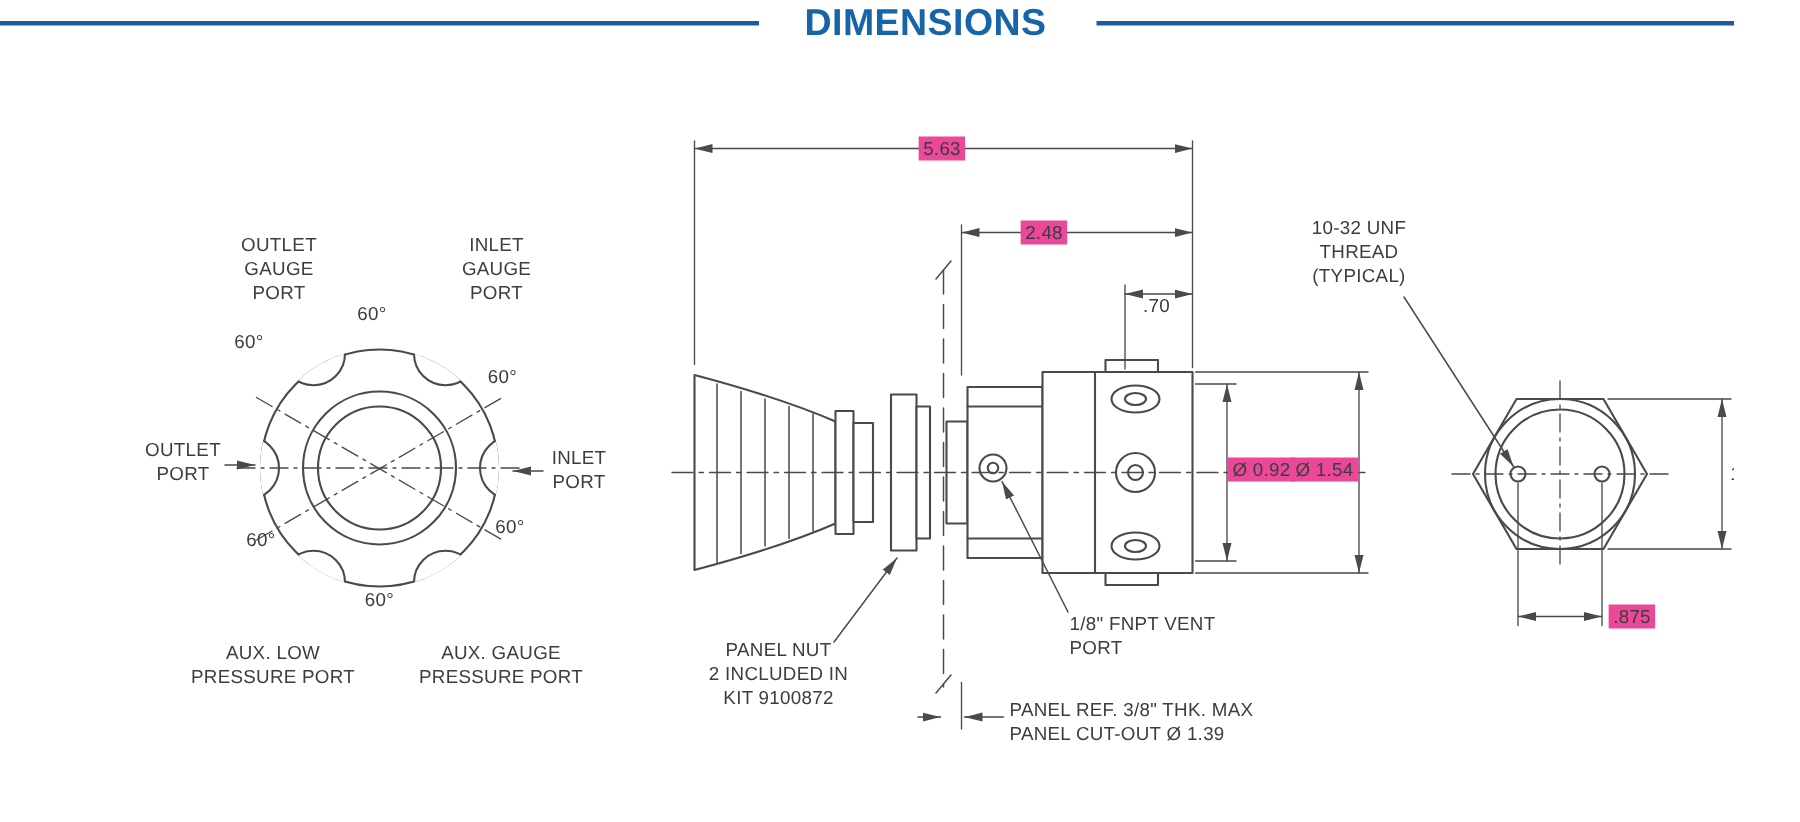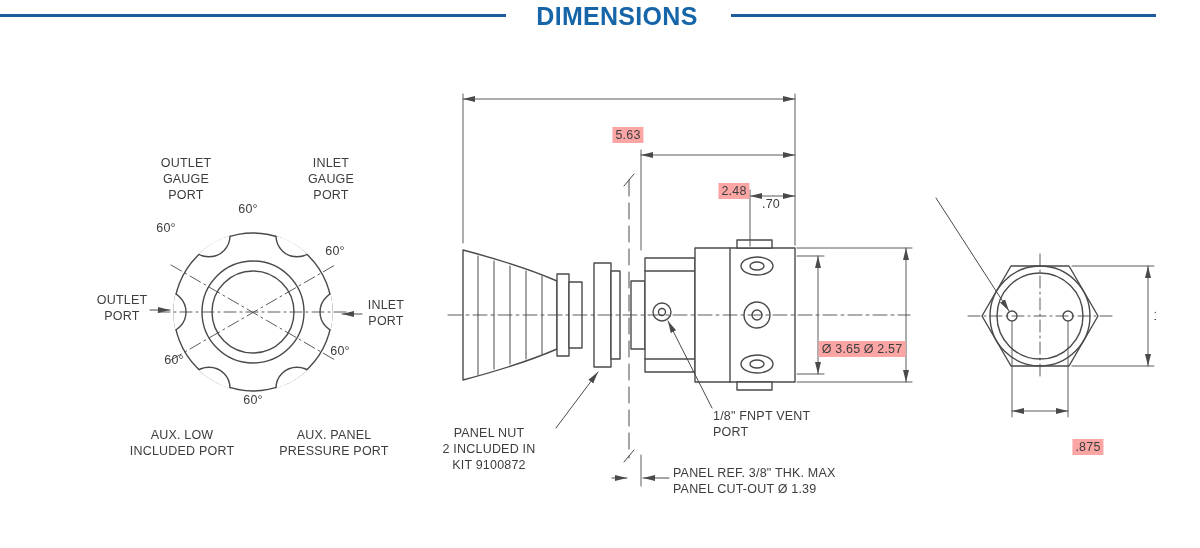--- a/index.html
+++ b/index.html
@@ -5,21 +5,21 @@
   html,body{margin:0;padding:0;background:#fff;}
   .stage{position:relative;width:1156px;height:548px;background:#fff;overflow:hidden;
          font-family:"Liberation Sans",sans-serif;}
   .hdr-line{position:absolute;top:14px;height:3px;background:#1c5c9c;}
   .hdr-title{position:absolute;left:617px;top:16px;transform:translate(-50%,-50%);
              font-weight:bold;font-size:25px;color:#1565a8;letter-spacing:.3px;}
   .lbl{position:absolute;transform:translate(-50%,-50%);
        font-size:12.5px;line-height:1.28;color:#3d3d3d;
        white-space:pre-line;text-align:center;letter-spacing:.2px;}
   .lbl.left{transform:translate(0,-50%);text-align:left;}
-  .bg{background:#fca5a5;padding:0 3px;margin-top:36px;}
+  .bg{background:#ec4899;padding:0 3px;}
   svg{position:absolute;left:0;top:0;}
 </style>
 </head>
 <body>
 
 <div class="stage">
 
   <div class="hdr-line" style="left:0;width:506px"></div>
   <div class="hdr-title">DIMENSIONS</div>
   <div class="hdr-line" style="left:731px;width:469px"></div>
@@ -153,33 +153,36 @@
   <div class="lbl" style="left:166px;top:228px">60°</div>
   <div class="lbl" style="left:335px;top:251px">60°</div>
   <div class="lbl" style="left:174px;top:360px">60°</div>
   <div class="lbl" style="left:340px;top:351px">60°</div>
   <div class="lbl" style="left:253px;top:400px">60°</div>
   <div class="lbl" style="left:122px;top:308px">OUTLET
 PORT</div>
   <div class="lbl" style="left:386px;top:313px">INLET
 PORT</div>
   <div class="lbl" style="left:182px;top:443px">AUX. LOW
-INCLUDED PORT</div>
-  <div class="lbl" style="left:334px;top:443px">AUX. PANEL
+PRESSURE PORT</div>
+  <div class="lbl" style="left:334px;top:443px">AUX. GAUGE
 PRESSURE PORT</div>
 
   <div class="lbl bg" style="left:628px;top:99px">5.63</div>
-  <div class="lbl bg" style="left:734px;top:155px">2.48</div>
+  <div class="lbl bg" style="left:696px;top:155px">2.48</div>
   <div class="lbl" style="left:771px;top:204px">.70</div>
-  <div class="lbl bg" style="left:841px;top:313px">Ø 3.65</div>
-  <div class="lbl bg" style="left:883px;top:313px">Ø 2.57</div>
-  <div class="lbl" style="left:489px;top:449px">PANEL NUT
+  <div class="lbl bg" style="left:841px;top:313px">Ø 0.92</div>
+  <div class="lbl bg" style="left:883px;top:313px">Ø 1.54</div>
+  <div class="lbl" style="left:519px;top:449px">PANEL NUT
 2 INCLUDED IN
 KIT 9100872</div>
   <div class="lbl left" style="left:713px;top:424px">1/8" FNPT VENT
 PORT</div>
   <div class="lbl left" style="left:673px;top:481px">PANEL REF. 3/8" THK. MAX
 PANEL CUT-OUT Ø 1.39</div>
 
+  <div class="lbl" style="left:906px;top:168px">10-32 UNF
+THREAD
+(TYPICAL)</div>
   <div class="lbl" style="left:1166px;top:316px">1.50</div>
   <div class="lbl bg" style="left:1088px;top:411px">.875</div>
 
 </div>
 
 </body></html>

